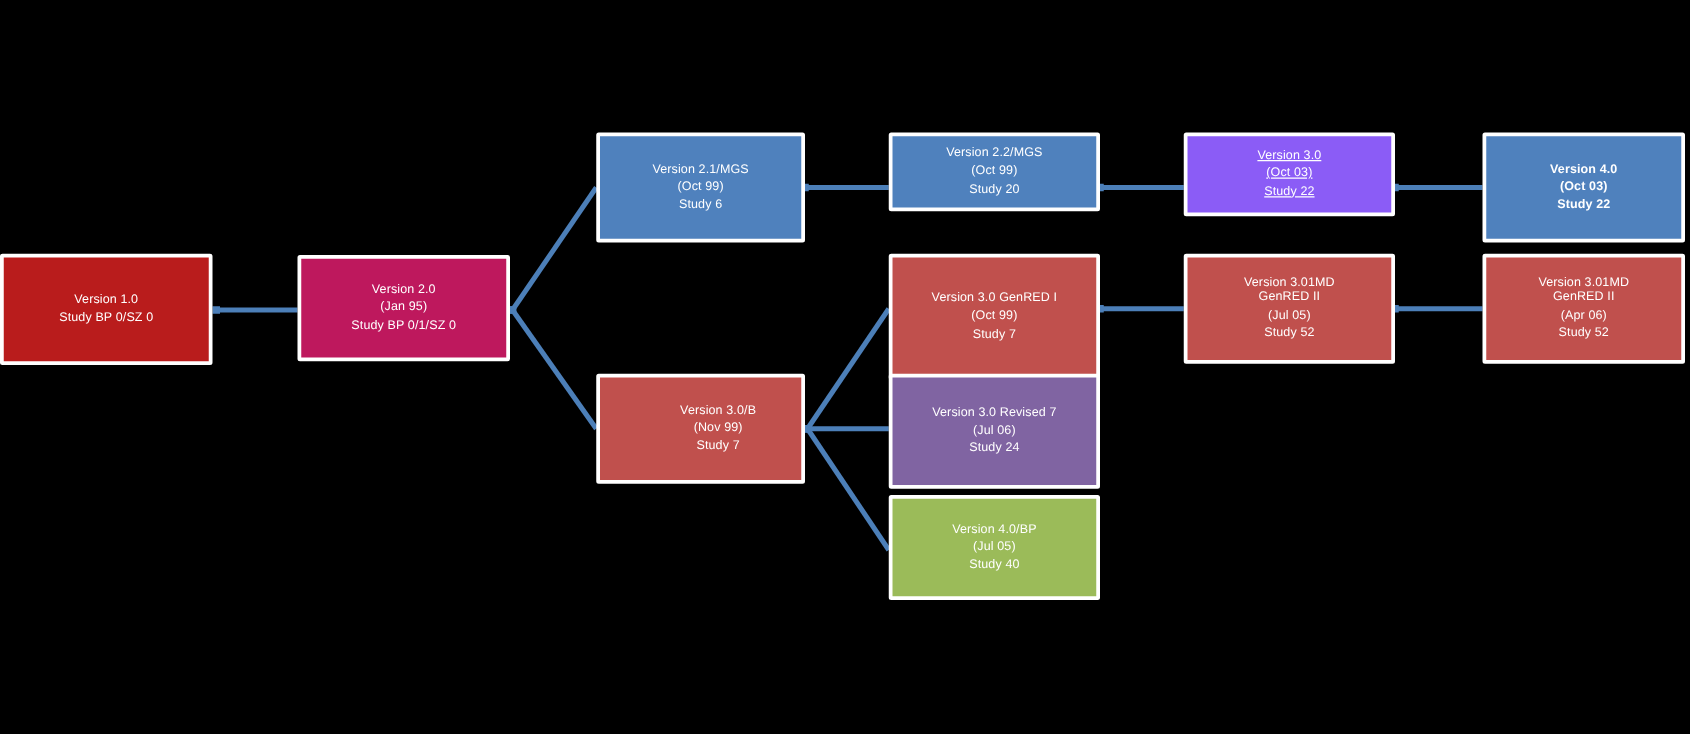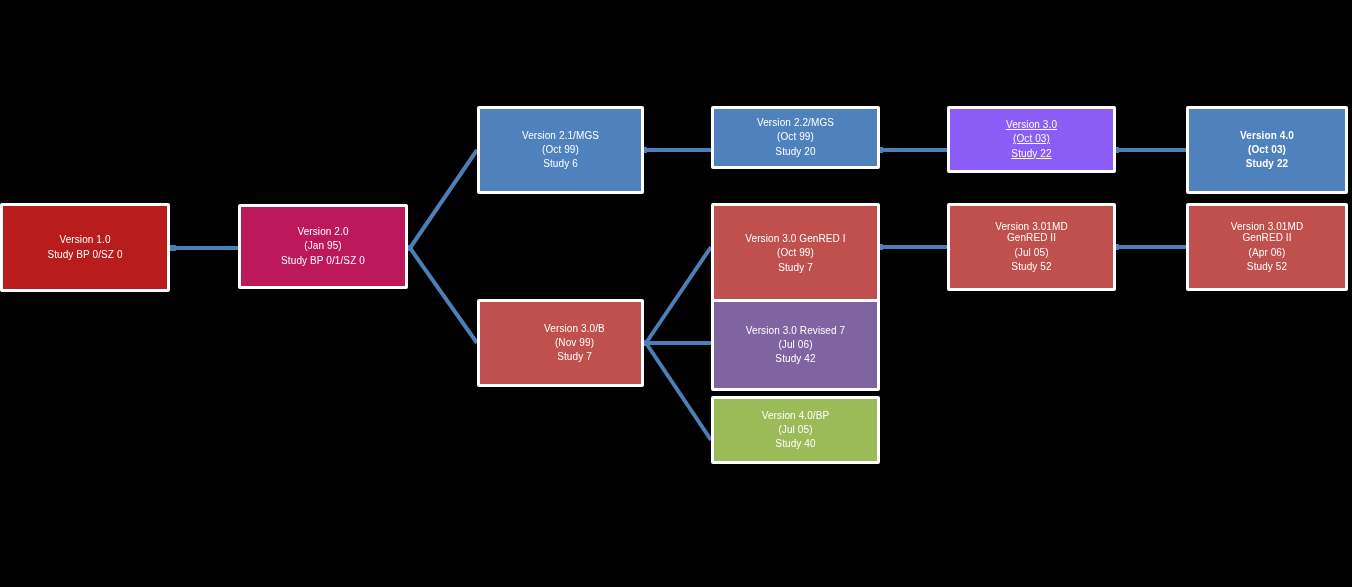--- a/index.html
+++ b/index.html
@@ -145,21 +145,21 @@
         <span class="line">Study 52</span>
       </div>
       <div class="node" style="left: 477px; top: 299px; width: 167px; height: 88px; background: rgb(192, 80, 77); padding-left: 28px;">
         <span class="line">Version 3.0/B</span>
         <span class="line">(Nov 99)</span>
         <span class="line">Study 7</span>
       </div>
       <div class="node" style="left: 711px; top: 299px; width: 169px; height: 92px; background: rgb(128, 100, 162);">
         <span class="line">Version 3.0 Revised 7</span>
         <span class="line">(Jul 06)</span>
-        <span class="line">Study 42</span>
+        <span class="line">Study 24</span>
       </div>
-      <div class="node" style="left: 711px; top: 396px; width: 169px; height: 68px; background: rgb(155, 187, 89);">
+      <div class="node" style="left: 711px; top: 396px; width: 169px; height: 84px; background: rgb(155, 187, 89);">
         <span class="line">Version 4.0/BP</span>
         <span class="line">(Jul 05)</span>
         <span class="line">Study 40</span>
       </div>
     </div>
 </div>
 
 </body></html>

